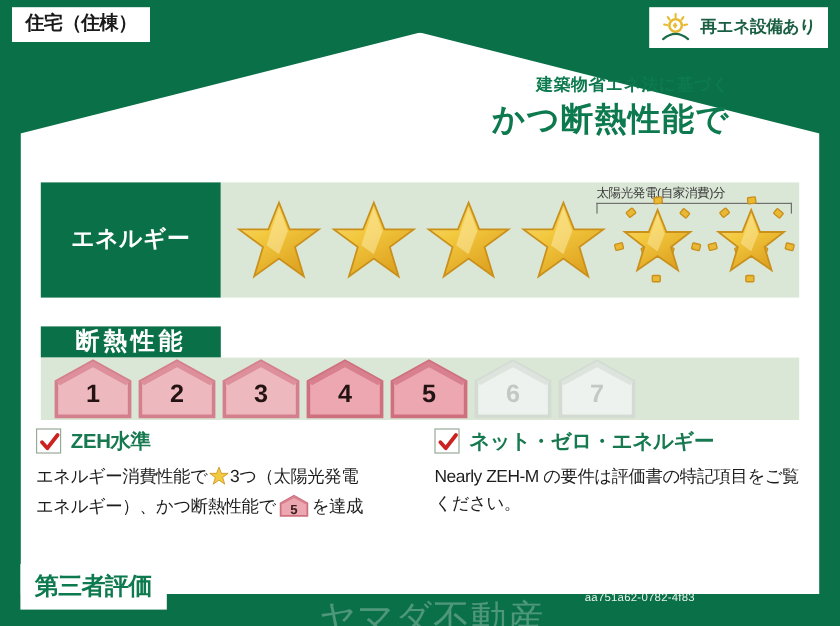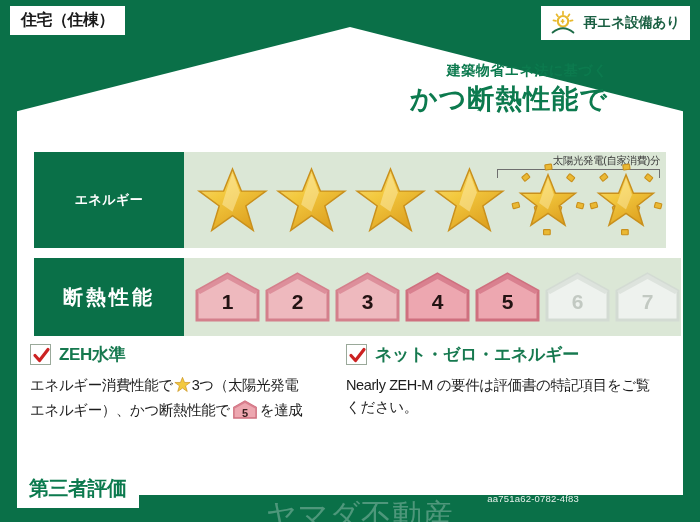--- a/index.html
+++ b/index.html
@@ -61,29 +61,29 @@
   }
   .title-main {
     font-size: 27px; font-weight: bold; color: #0c7a4e;
     letter-spacing: 1px; margin-top: 4px; line-height: 1.2;
   }
 
   
   .rows { position: absolute; left: 34px; top: 152px; width: 632px; z-index: 5; }
 
   .row { display: flex; align-items: stretch; height: 96px; }
-  .row.insul { height: 78px; margin-top: 10px; }
+  .row.insul { height: 78px; margin-top: 24px; flex-direction: column; }
 
   .row-label {
     width: 150px; flex: none;
     background: #0a7048;
     color: #ffffff;
     display: flex; flex-direction: column;
     align-items: center; justify-content: center;
-    font-size: 13px; font-weight: bold; letter-spacing: 0.5px;
+    font-size: 19px; font-weight: bold; letter-spacing: 0.5px;
     line-height: 1.3;
   }
   .row.insul .row-label { font-size: 20px; letter-spacing: 3px; }
 
   .row-body {
     flex: 1;
     background: #dbe7d6;
     position: relative;
     display: flex; align-items: center;
   }
@@ -91,21 +91,21 @@
   
   .stars { display: flex; align-items: center; padding-left: 10px; gap: 2px; }
   .star-wrap { position: relative; width: 77px; height: 74px; }
   .star-wrap.solar { width: 76px; height: 74px; }
   .star-svg { display: block; width: 100%; height: 100%; }
 
   .solar-note {
     position: absolute;
     right: 6px; top: 2px;
     width: 163px;
-    text-align: right;
+    text-align: left;
     font-size: 10.5px; color: #3a3a3a;
     letter-spacing: -0.4px;
   }
   .solar-bracket {
     position: absolute;
     right: 6px; top: 17px;
     width: 163px; height: 9px;
     border: 1px solid #6f6f6f;
     border-bottom: none;
   }
@@ -120,22 +120,22 @@
     position: absolute; left: 0; right: 0; top: 19px;
     text-align: center;
     font-size: 21px; font-weight: bold;
     color: #231313;
     font-family: "Liberation Sans", sans-serif;
   }
   .house.off .num { color: #c2c9c2; }
 
   
   .criteria {
-    position: absolute; left: 30px; top: 343px;
-    width: 640px; display: flex; gap: 8px; z-index: 5;
+    position: absolute; left: 30px; top: 356px;
+    width: 640px; display: flex; gap: 24px; z-index: 5;
   }
   .crit-col { width: 308px; }
   .crit-head { display: flex; align-items: center; gap: 8px; }
   .checkbox {
     width: 21px; height: 21px; flex: none;
     border: 1px solid #9aa99a; background: #fff;
     position: relative;
   }
   .checkbox svg { position: absolute; left: 1px; top: 1px; }
   .crit-title {

